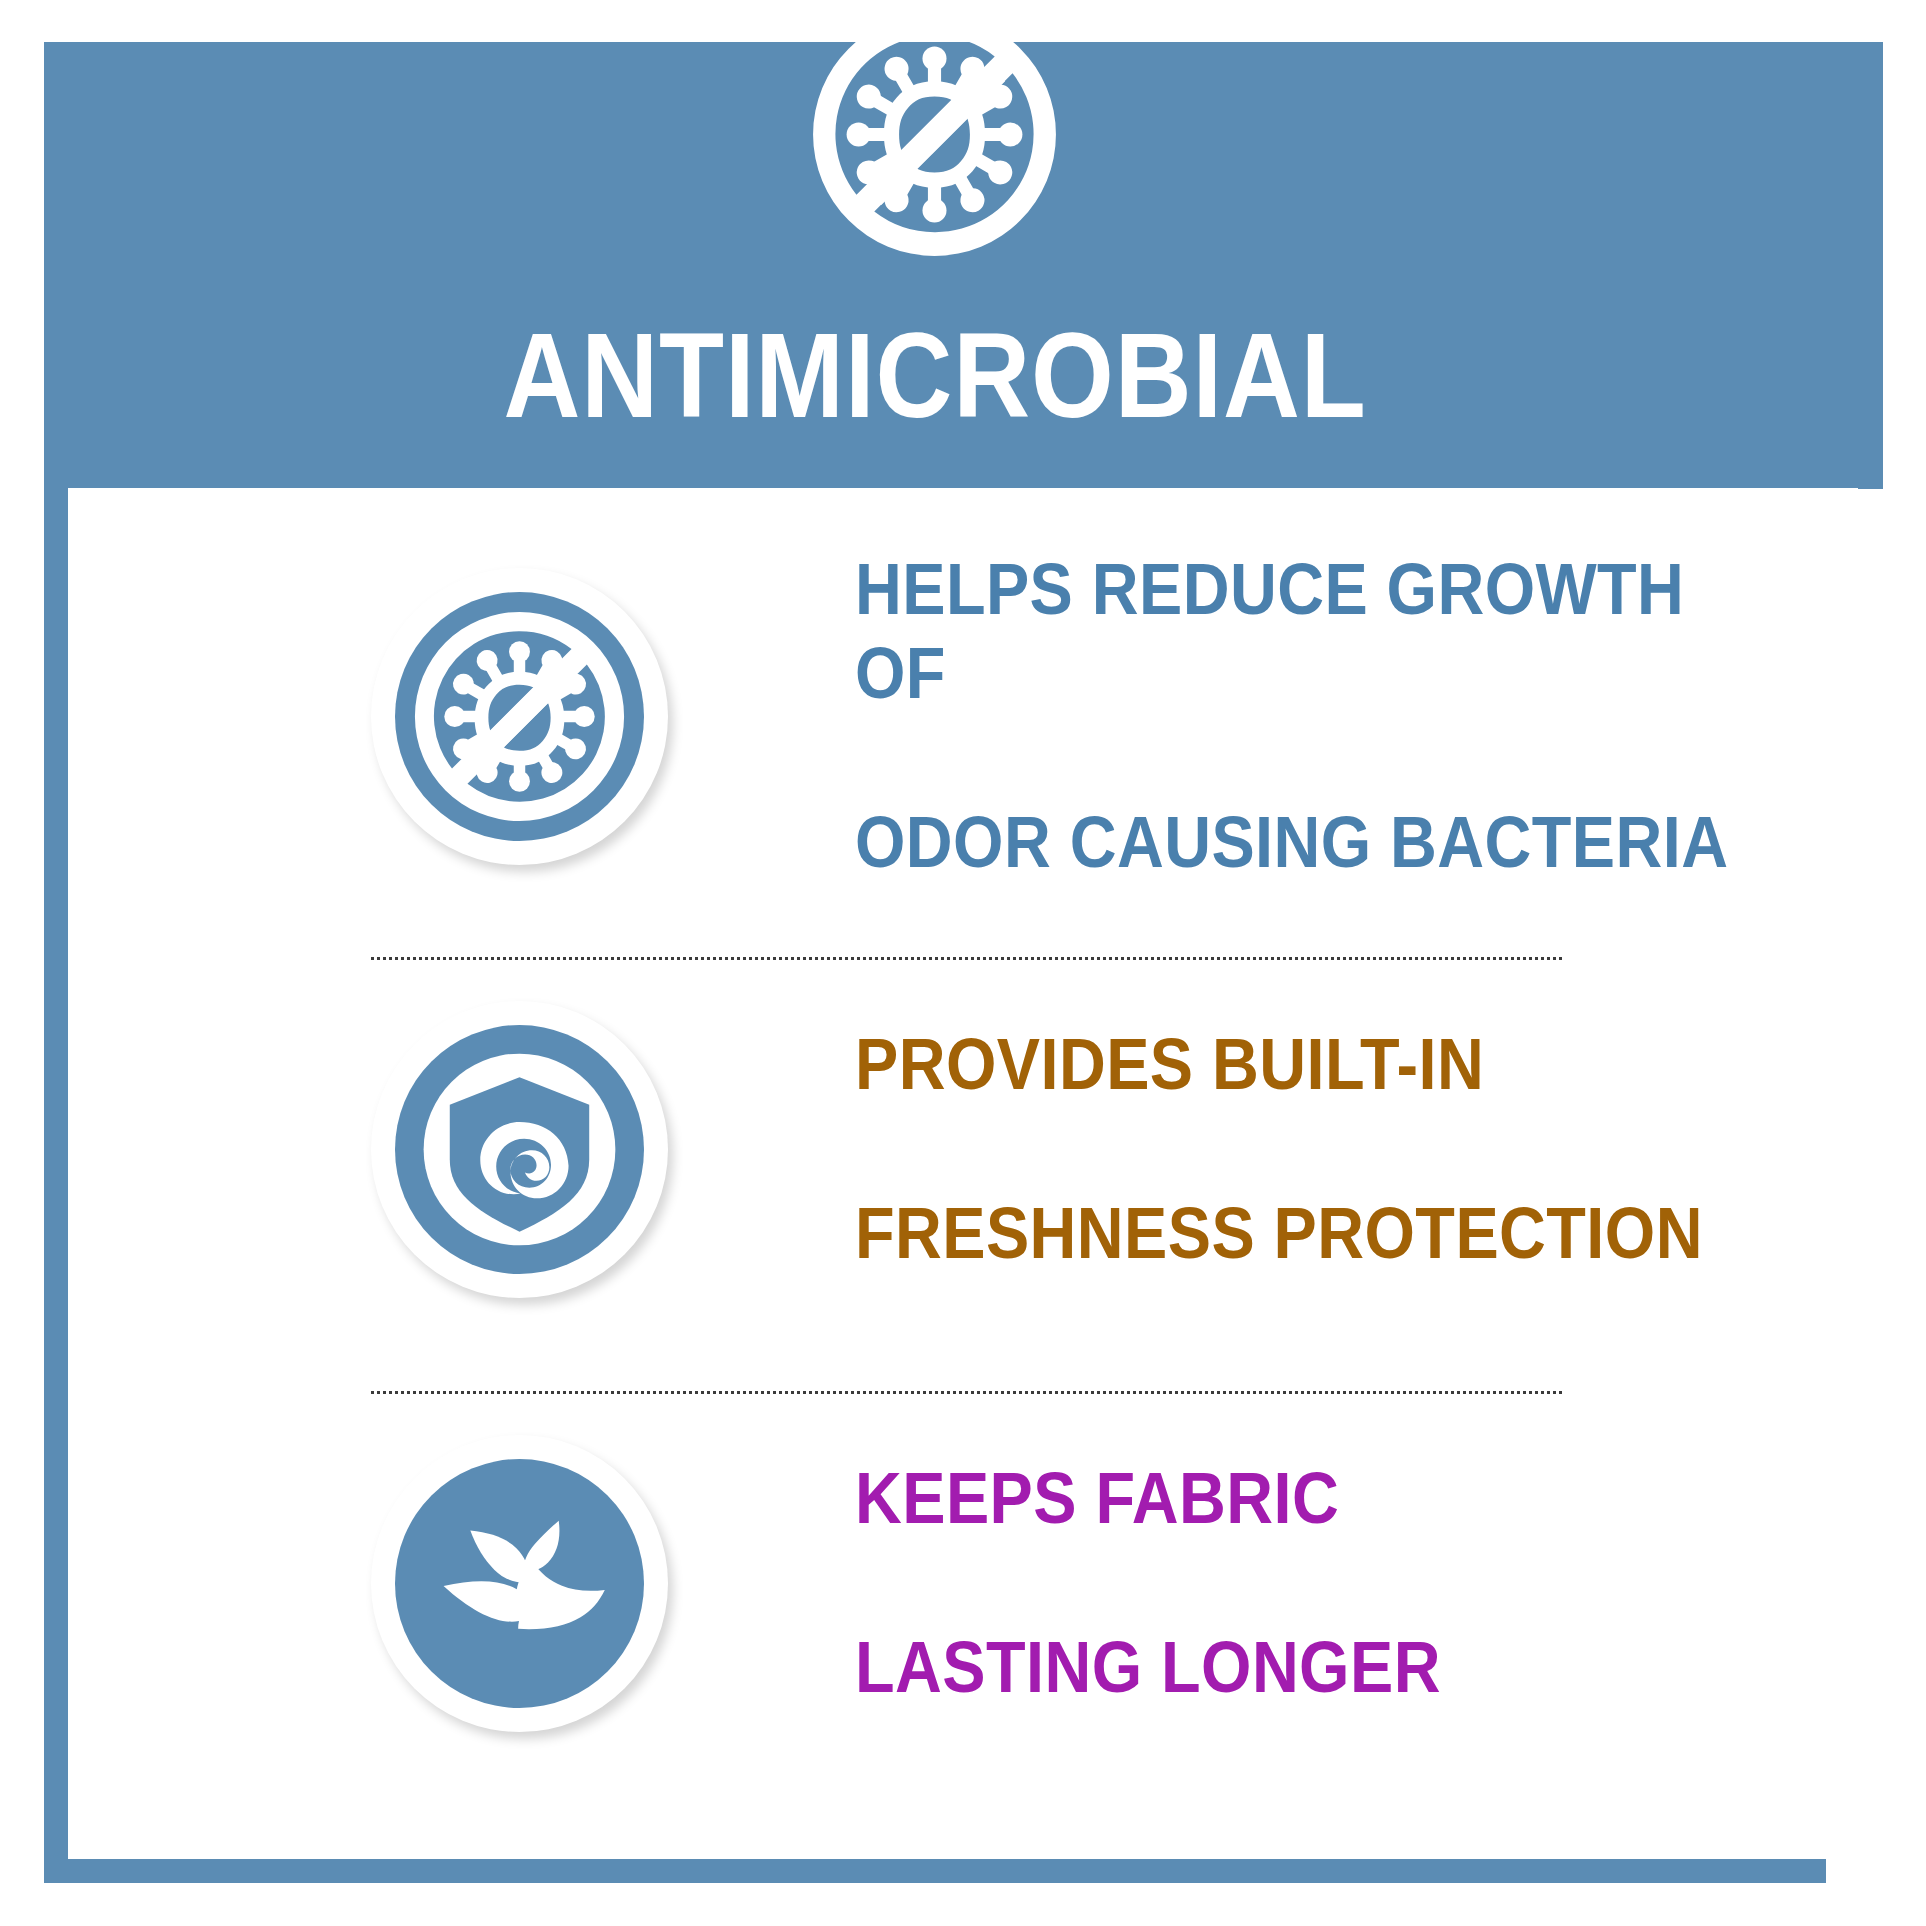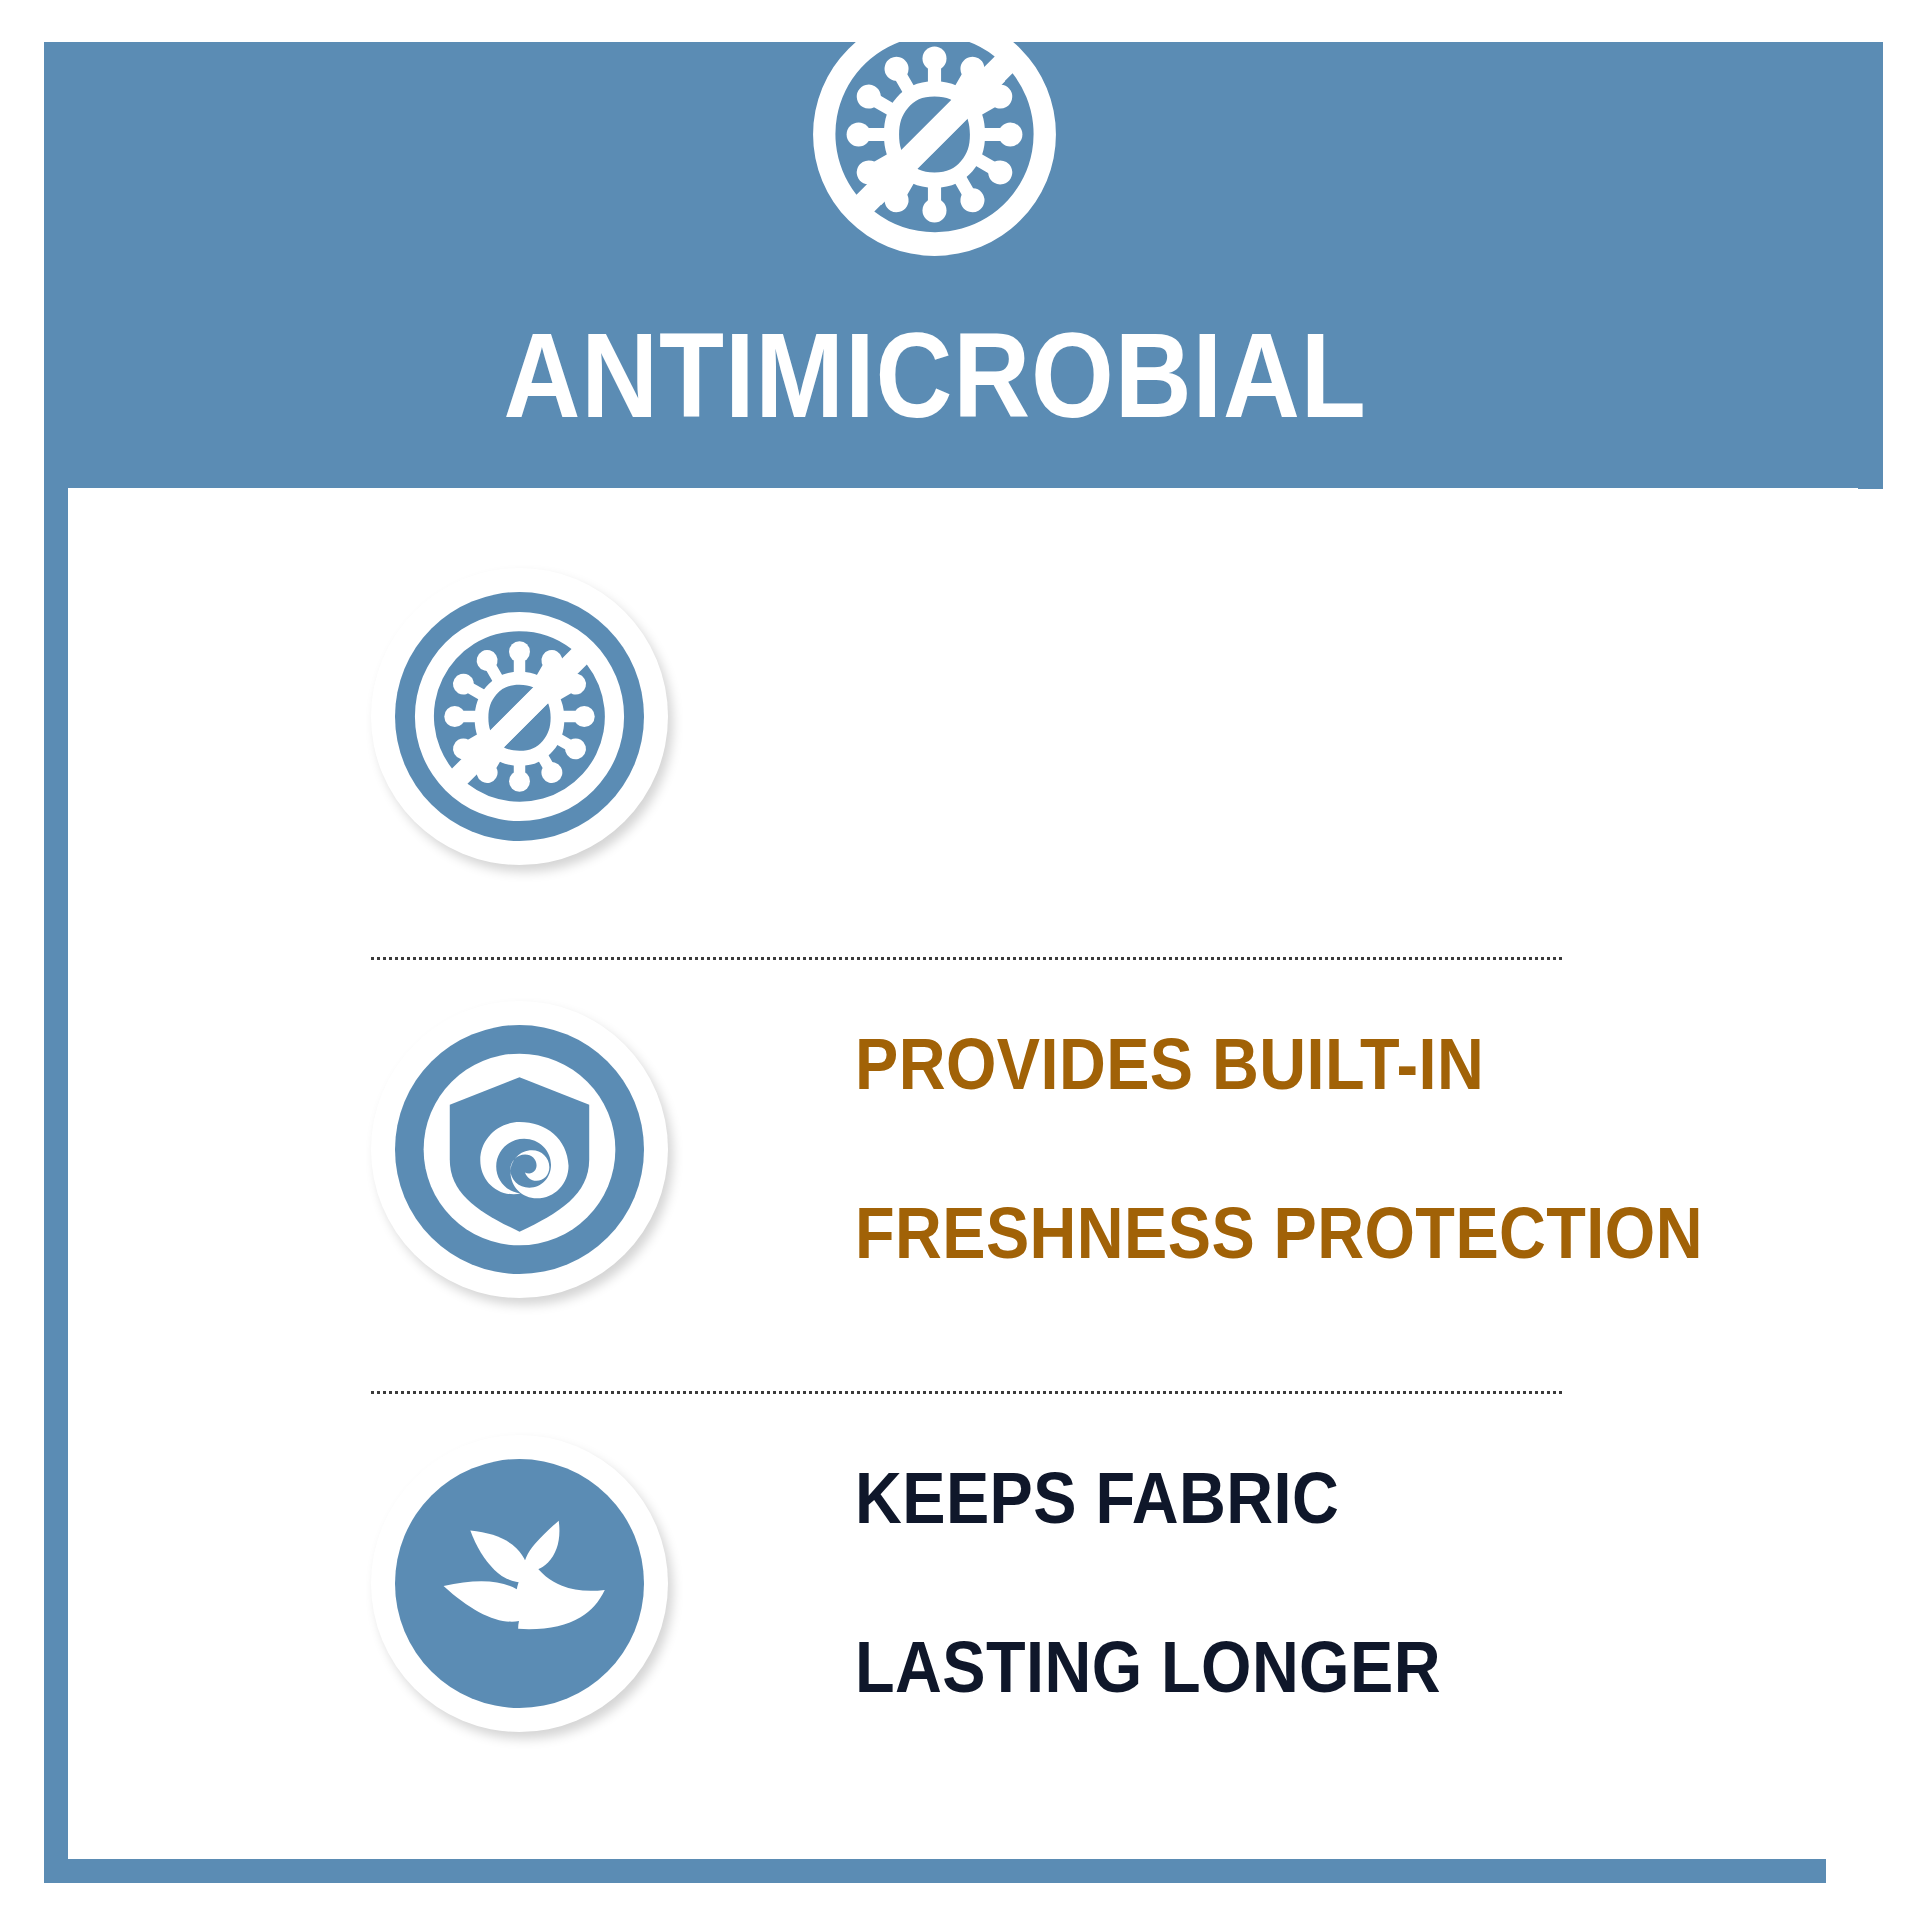--- a/index.html
+++ b/index.html
@@ -218,20 +218,24 @@
               <g transform="rotate(330)">
                   <rect x="-4.6" y="-50" width="9.2" height="22" rx="4.4"></rect>
                   <circle cx="0" cy="-52" r="8.4"></circle>
                 </g>
             </g>
             <path d="M100 64c12.4 0 20.4 4.5 26.6 11.6S136 91.6 136 102s-2.8 18.8-9.4 26-14.2 11.6-26.6 11.6-20.4-4.5-26.6-11.6S64 112.4 64 102s2.8-18.8 9.4-26S87.6 64 100 64zm0 10.5c-8.8 0-14.2 2.7-18.6 7.9s-6.4 10.7-6.4 18.6 2 13.4 6.4 18.6 9.8 7.9 18.6 7.9 14.2-2.7 18.6-7.9 6.4-10.7 6.4-18.6-2-13.4-6.4-18.6-9.8-7.9-18.6-7.9z"></path>
             <path d="M56.8 131.2L131.2 56.8l12 12L68.8 143.2z"></path>
           </g>
         </svg>
       </div>
+      <div class="feature-text" style="color: rgb(74, 128, 173);">
+        <span class="ln">HELPS REDUCE GROWTH OF</span>
+        <span class="ln">ODOR CAUSING BACTERIA</span>
+      </div>
     </div>
 
     <div class="divider" id="divider-0" style="border-top-color: rgb(59, 59, 59);"></div>
 
     <div class="feature-row" id="row-1">
       <div class="icon-badge">
         <svg viewBox="0 0 200 200" aria-hidden="true">
           <circle cx="100" cy="100" r="100" fill="#5B8CB4"></circle>
           <circle cx="100" cy="100" r="77" fill="#ffffff"></circle>
 
@@ -255,21 +259,21 @@
           <g fill="#ffffff">
 
             <path d="M131.5 49.5c2 14.6-1.2 26.2-8.6 33.6-6.2 6.2-14 8.2-20.6 7.2 1-7.6 4-15.4 10-22 5.6-6.2 12-12.6 19.2-18.8z"></path>
 
             <path d="M60.5 57.5c16.8 1.6 29.4 6.6 37 14.2 7.9 7.9 11.2 18 10 27.4-9.6 1.2-19.8-2.2-27.8-10.2-7.8-7.8-14.6-18.6-19.2-31.4z"></path>
 
             <path d="M101 95c-1.6 3.2-2.6 6.4-3.2 9.6-7-4.2-16.6-6.4-28.4-6.4-9.2 0-19.4 1.3-30.4 3.9 9.8 9 19.2 15.9 28.2 20.7 12.6 6.7 23.4 9.1 32.4 7.4-.5 2-.7 4-.7 6.2 3 .2 5.9.3 8.7.3 17 0 30.8-3.3 41.4-9.6 8.5-5.1 15-12.4 19.5-21.9-13.6 1.6-25.1.4-34.4-3.3-9.8-3.9-17.5-10.3-23.1-19.1-3.8 3.6-7 7.6-9.4 12.1-.2.1-.4.1-.6.1z"></path>
           </g>
         </svg>
       </div>
-      <div class="feature-text" style="color: #0f172a;">
+      <div class="feature-text" style="color: #a21caf;">
         <span class="ln">KEEPS FABRIC</span>
         <span class="ln">LASTING LONGER</span>
       </div>
     </div>
 
   </div>
 </div>
 
 
 </body></html>

